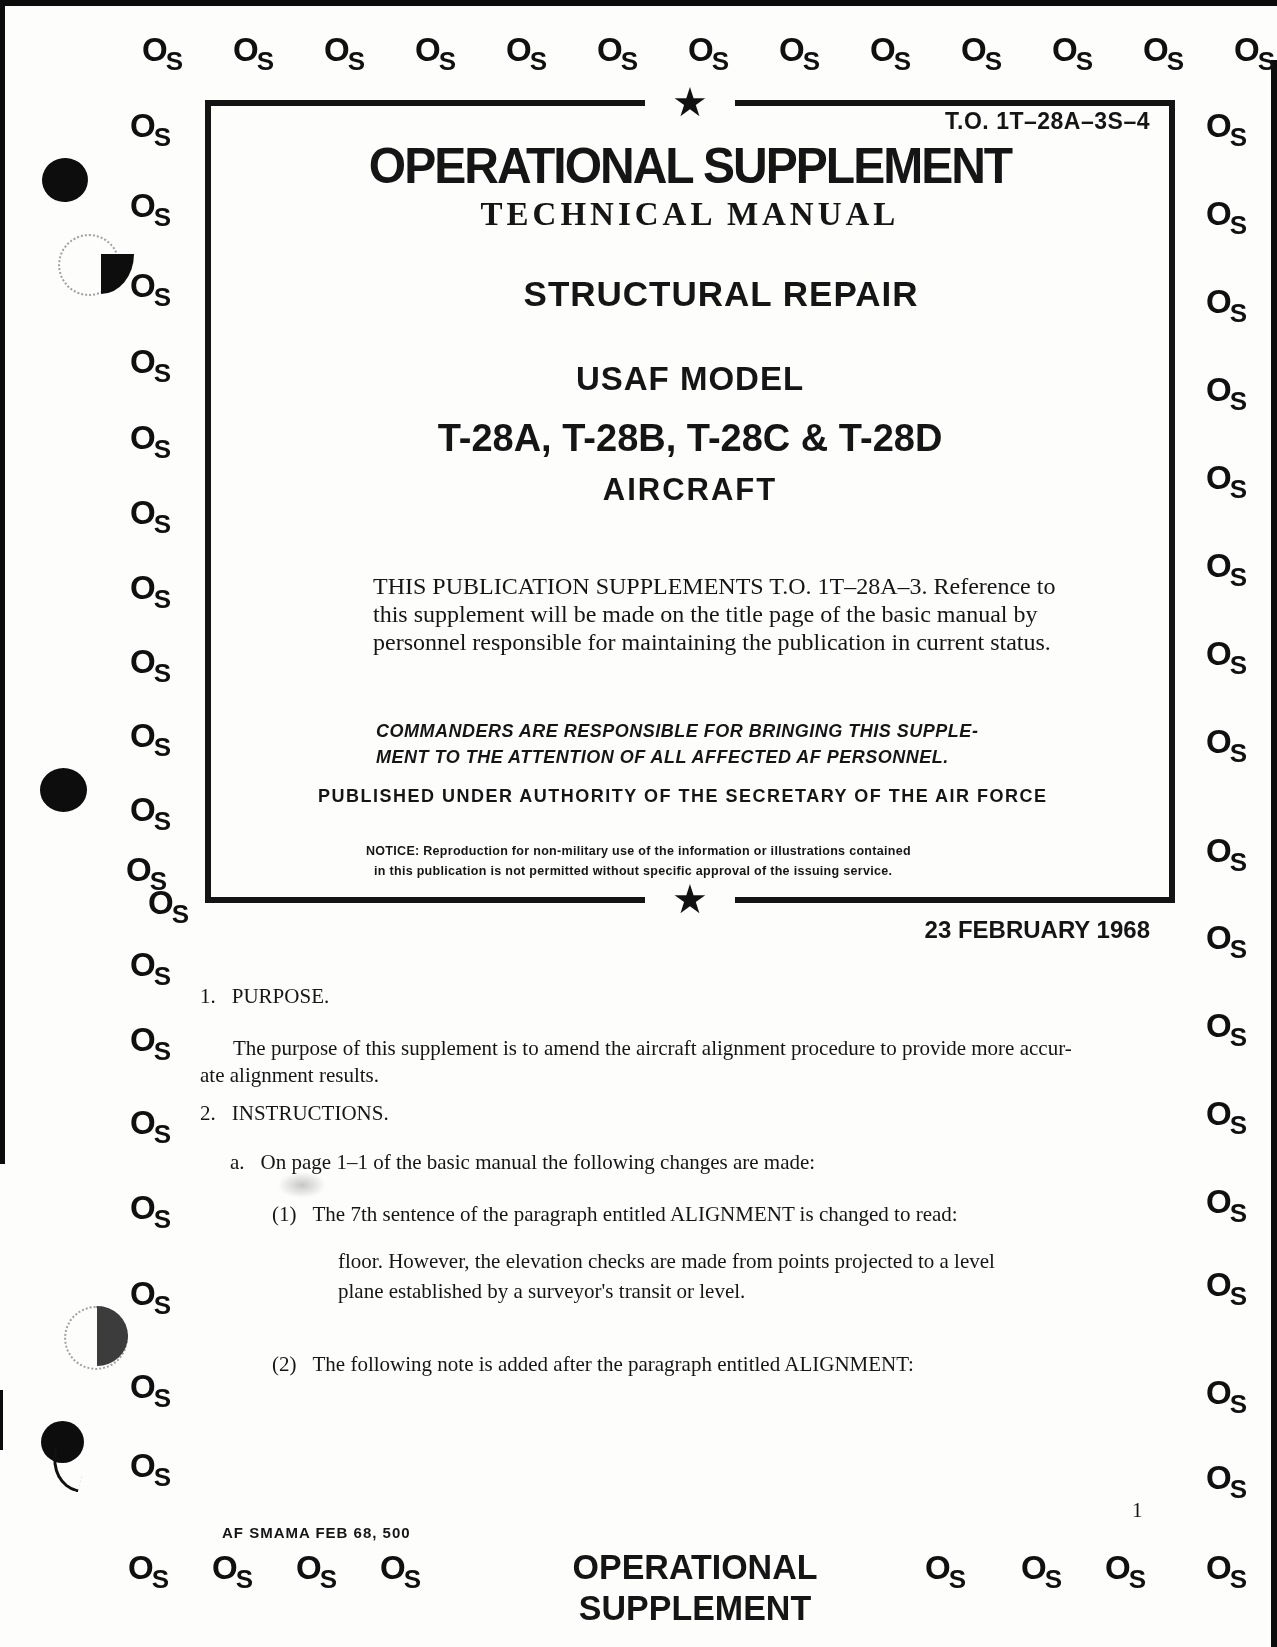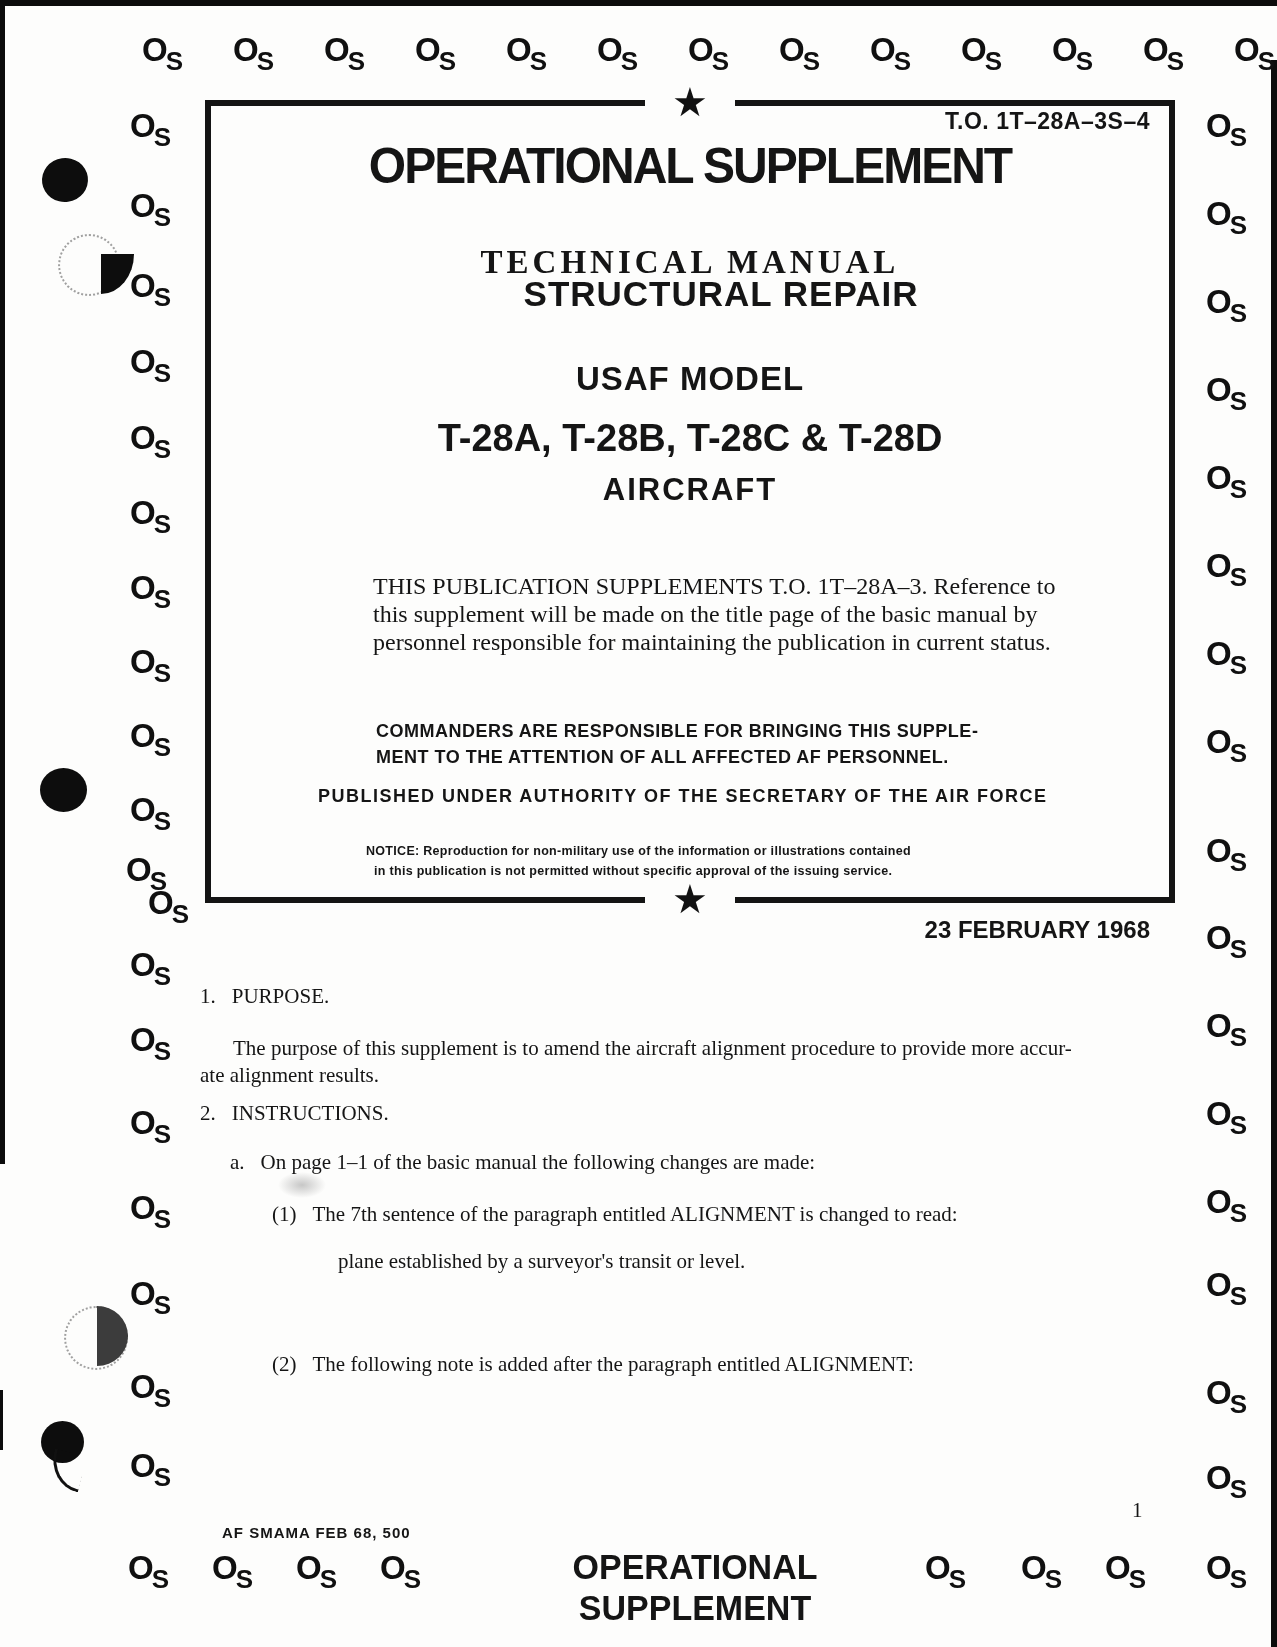--- a/index.html
+++ b/index.html
@@ -14,28 +14,28 @@
   .os{position:absolute;font-family:"Liberation Sans", sans-serif;font-weight:bold;color:#101010;white-space:nowrap;line-height:1;}
   .os .o{font-size:33px;letter-spacing:-2px;}
   .os .s{font-size:26px;display:inline-block;transform:translateY(9px);}
   
   #title-box{position:absolute;left:205px;top:100px;width:958px;height:791px;border:6px solid #141414;}
   .star{position:absolute;width:90px;text-align:center;background:#fdfdfc;font-size:40px;line-height:44px;color:#111;}
   
   .sans{font-family:"Liberation Sans", sans-serif;}
   .ctr{position:absolute;left:205px;width:970px;text-align:center;}
   .t-main{top:138px;font-size:48px;font-weight:bold;letter-spacing:-2px;transform:scaleY(1.05);}
-  .t-tech{top:196px;font-size:33px;font-weight:bold;letter-spacing:4px;font-family:"Liberation Serif", serif;margin-top:48px;}
+  .t-tech{top:196px;font-size:33px;font-weight:bold;letter-spacing:4px;font-family:"Liberation Serif", serif;}
   .t-struct{top:274px;font-size:35px;font-weight:bold;letter-spacing:1px;margin-left:31px;}
   .t-usaf{top:360px;font-size:33px;font-weight:bold;letter-spacing:1px;}
   .t-models{top:417px;font-size:38px;font-weight:bold;letter-spacing:0px;}
   .t-aircraft{top:472px;font-size:31px;font-weight:bold;letter-spacing:2px;}
   .to-number{position:absolute;top:108px;left:650px;width:500px;text-align:right;font-size:23px;font-weight:bold;letter-spacing:0.5px;}
   .supp-note{position:absolute;left:373px;top:572px;width:700px;font-size:24px;line-height:28px;}
-  .cmd-note{position:absolute;left:376px;top:718px;font-size:18px;font-weight:bold;line-height:26px;letter-spacing:0.5px;}
+  .cmd-note{position:absolute;left:376px;top:718px;font-size:18px;font-weight:bold;line-height:26px;letter-spacing:0.5px;font-style:italic;}
   .authority{position:absolute;left:318px;top:786px;font-size:18px;font-weight:bold;letter-spacing:1.5px;}
   .notice{position:absolute;left:366px;top:841px;font-size:12.5px;font-weight:bold;line-height:20px;letter-spacing:0.3px;}
   .notice .l2{padding-left:8px;}
   .date{position:absolute;top:916px;left:750px;width:400px;text-align:right;font-size:24px;font-weight:bold;letter-spacing:0px;}
   
   .bline{position:absolute;font-size:21px;white-space:nowrap;}
   .blabel{display:inline-block;margin-right:16px;}
   .quote{position:absolute;left:338px;top:1247px;font-size:21px;line-height:29.5px;white-space:nowrap;}
   .pagenum{position:absolute;left:1132px;top:1498px;font-size:21px;}
   .printcode{position:absolute;left:222px;top:1524px;font-size:15px;font-weight:bold;letter-spacing:1px;}
@@ -111,20 +111,21 @@
   <div class="bline" style="left:200px;top:1101px;">
     <span class="blabel">2.</span><span>INSTRUCTIONS.</span>
   </div>
   <div class="bline" style="left:230px;top:1150px;">
     <span class="blabel">a.</span><span>On page 1–1 of the basic manual the following changes are made:</span>
   </div>
   <div class="bline" style="left:272px;top:1202px;">
     <span class="blabel">(1)</span><span>The 7th sentence of the paragraph entitled ALIGNMENT is changed to read:</span>
   </div>
   <div class="quote">
+    <div>floor.  However, the elevation checks are made from points projected to a level</div>
     <div>plane established by a surveyor's transit or level.</div>
   </div>
   <div class="bline" style="left:272px;top:1352px;">
     <span class="blabel">(2)</span><span>The following note is added after the paragraph entitled ALIGNMENT:</span>
   </div>
 
   <div class="pagenum">1</div>
   <div class="printcode sans">AF SMAMA FEB 68, 500</div>
   <div class="foot-title sans">OPERATIONAL SUPPLEMENT</div>
 

